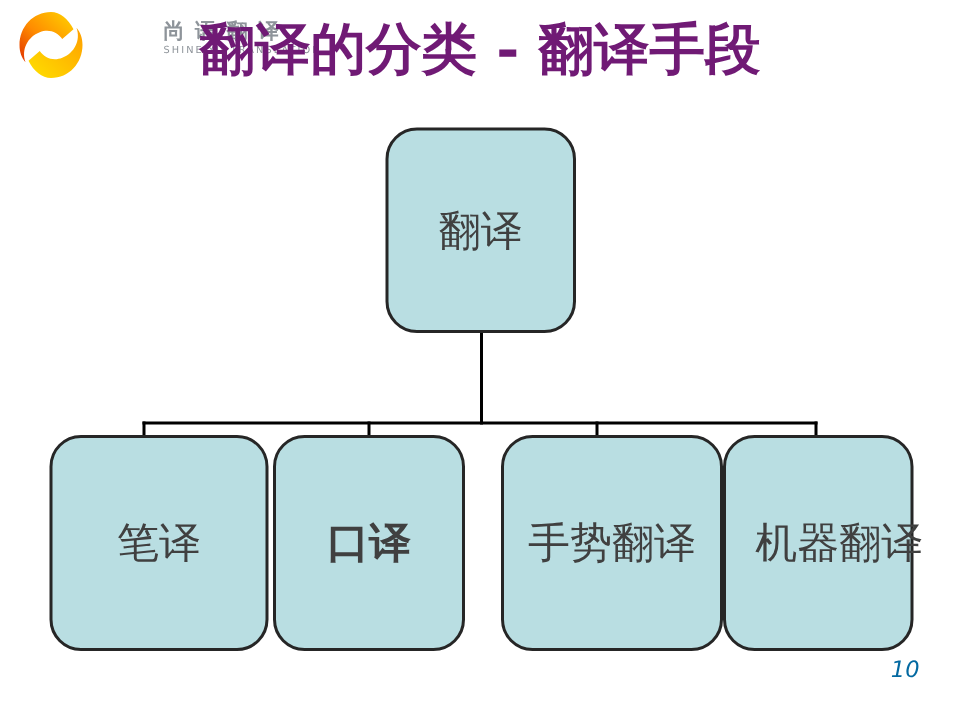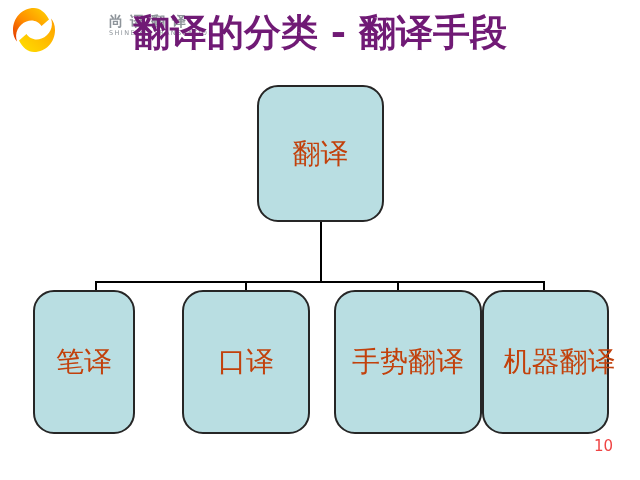--- a/index.html
+++ b/index.html
@@ -68,45 +68,46 @@
   .node {
     position: absolute;
     background: #b9dee2;
     border: 2px solid #262626;
     border-radius: 21px;
     display: flex;
     align-items: center;
     justify-content: center;
     font-family: "DejaVu Serif", "Liberation Serif", serif;
     font-size: 28px;
-    color: #c2410c;
+    color: #404040;
     white-space: nowrap;
   }
   .node-root { left: 257px; top: 85px;  width: 127px; height: 137px; }
-  .node-c0   { left: 33px;  top: 290px; width: 102px; height: 144px; }
-  .node-c1   { left: 182px; top: 290px; width: 128px; height: 144px; }
+  .node-c0   { left: 33px;  top: 290px; width: 146px; height: 144px; }
+  .node-c1   { left: 182px; top: 290px; width: 128px; height: 144px; font-weight: bold; }
   .node-c2   { left: 334px; top: 290px; width: 148px; height: 144px; }
   .node-c3   { left: 482px; top: 290px; width: 127px; height: 144px; padding-left: 28px; }
 
   .conn { position: absolute; background: #000000; }
   .conn-root-drop { left: 320px; top: 222px; width: 2px;   height: 61px; }
   .conn-hbar      { left: 95px;  top: 281px; width: 450px; height: 2px;  }
   .conn-stub      { top: 281px;  width: 2px; height: 10px; }
   .conn-stub-0 { left: 95px;  }
   .conn-stub-1 { left: 245px; }
   .conn-stub-2 { left: 397px; }
   .conn-stub-3 { left: 543px; }
 
   
   .page-number {
     position: absolute;
     top: 437px;
     right: 27px;
     font-size: 15px;
-    color: #ef4444;
+    color: #0369a1;
+    font-style: italic;
   }
 </style>
 </head>
 <body>
 
 <div class="slide">
 
   <div class="logo">
     <svg class="logo-swirl" viewBox="0 0 100 100" aria-hidden="true">
       <defs>

